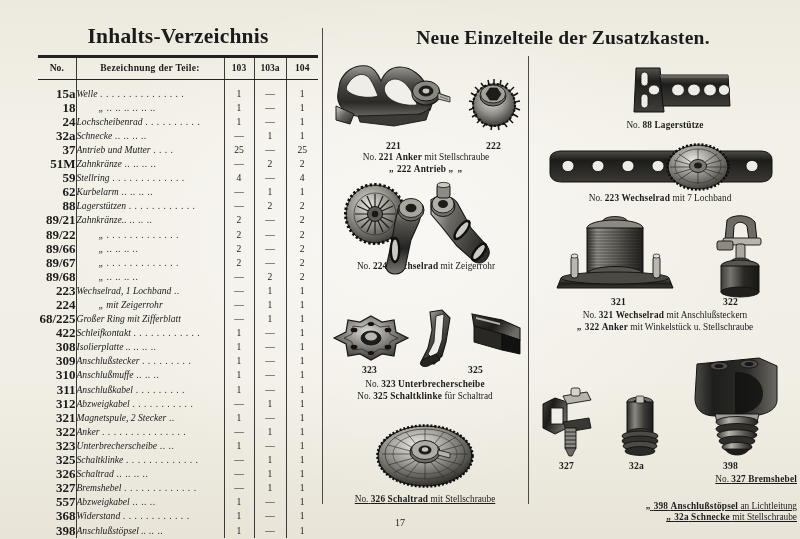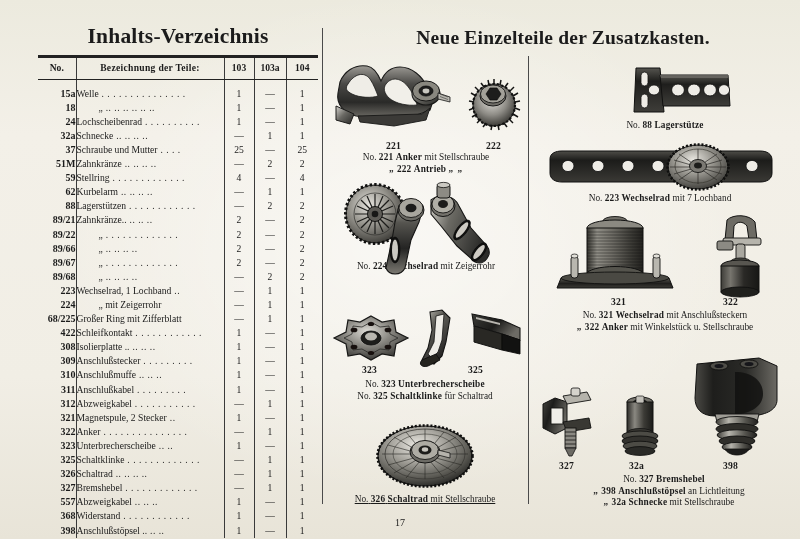--- a/index.html
+++ b/index.html
@@ -65,28 +65,29 @@
     border-bottom: 1.6px solid #222;
     border-top: 1.2px solid #222;
   }
   table.toc thead th.h-desc { letter-spacing: .3px; }
   table.toc th.vl, table.toc td.vl { border-left: 1px solid #3a3a3a; }
 
   td.c-no {
     text-align: right;
     padding-right: 5px;
     font-weight: bold;
-    font-size: 10px;
+    font-size: 13px;
     white-space: nowrap;
   }
   td.c-desc {
     padding-left: 5px;
     font-size: 9.6px;
     white-space: nowrap;
     position: relative;
+    font-style: italic;
   }
   td.c-desc .dots {
     color: #222;
     letter-spacing: .5px;
   }
   td.c-qty {
     text-align: center;
     font-size: 9.6px;
   }
   .spacer-row td { height: 7px; line-height: 7px; }
@@ -126,21 +127,21 @@
     font-size: 9.6px;
     font-weight: bold;
     letter-spacing: .2px;
   }
   .cap {
     font-size: 9.3px;
     line-height: 11.5px;
     white-space: nowrap;
     text-align: center;
   }
-  .cap.left { text-align: center; }
+  .cap.left { text-align: right; text-decoration: underline; }
   .cap b { font-weight: bold; letter-spacing: .2px; }
   .cap .lead { font-weight: normal; }
   .cap .dq { font-weight: bold; letter-spacing: 1px; }
 
   
   #pagenum {
     position: absolute;
     left: 0; right: 0;
     top: 517px;
     text-align: center;
@@ -207,21 +208,21 @@
           </tr>
           <tr>
             <td class="c-no">32a</td>
             <td class="c-desc vl"><span>Schnecke</span><span class="dots"> .. .. .. ..</span></td>
             <td class="c-qty vl">—</td>
             <td class="c-qty vl">1</td>
             <td class="c-qty vl">1</td>
           </tr>
           <tr>
             <td class="c-no">37</td>
-            <td class="c-desc vl"><span>Schraube und Mutter</span><span class="dots"> . . . .</span></td>
+            <td class="c-desc vl"><span>Antrieb und Mutter</span><span class="dots"> . . . .</span></td>
             <td class="c-qty vl">25</td>
             <td class="c-qty vl">—</td>
             <td class="c-qty vl">25</td>
           </tr>
           <tr>
             <td class="c-no">51M</td>
             <td class="c-desc vl"><span>Zahnkränze</span><span class="dots"> .. .. .. ..</span></td>
             <td class="c-qty vl">—</td>
             <td class="c-qty vl">2</td>
             <td class="c-qty vl">2</td>
@@ -942,21 +943,21 @@
     <div class="fig-num-row" style="margin-top:104px; height:13px;">
       <span class="fig-num" style="left:28px;">327</span>
       <span class="fig-num" style="left:98px;">32a</span>
       <span class="fig-num" style="left:192px;">398</span>
     </div>
     <div class="cap left" style="margin-top:1px; padding-left:0px;">
       <span class="lead">No.</span>
       <b>327</b>
       <b>Bremshebel</b>
     </div>
-    <div class="cap left" style="padding-left:10px;">
+    <div class="cap left" style="padding-left:10px;margin-top:15px;">
       <span class="dq">„</span>
       <b>398</b>
       <b>Anschlußstöpsel</b>
       <span>an Lichtleitung</span>
     </div>
     <div class="cap left" style="padding-left:10px;">
       <span class="dq">„</span>
       <b>32a</b>
       <b>Schnecke</b>
       <span>mit Stellschraube</span>

